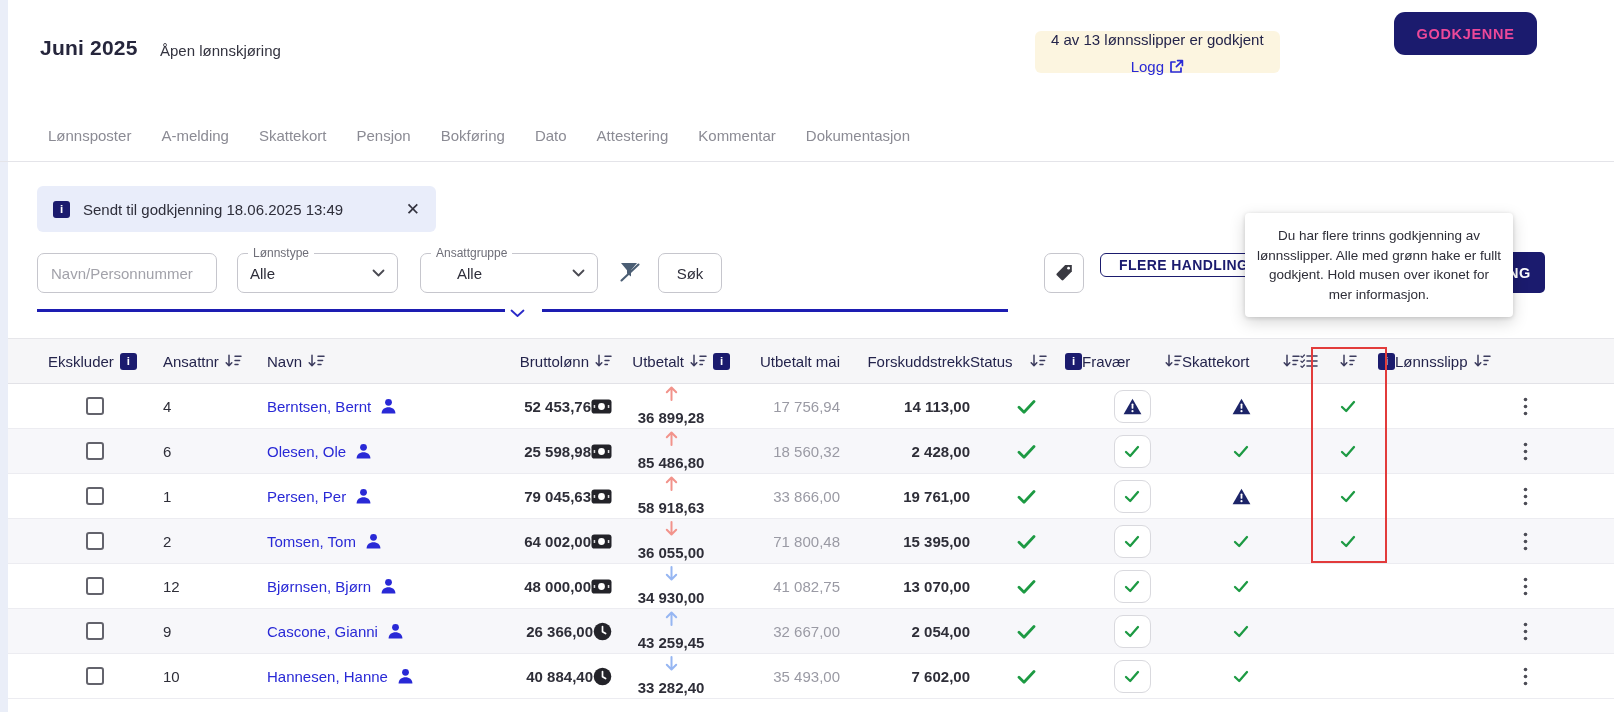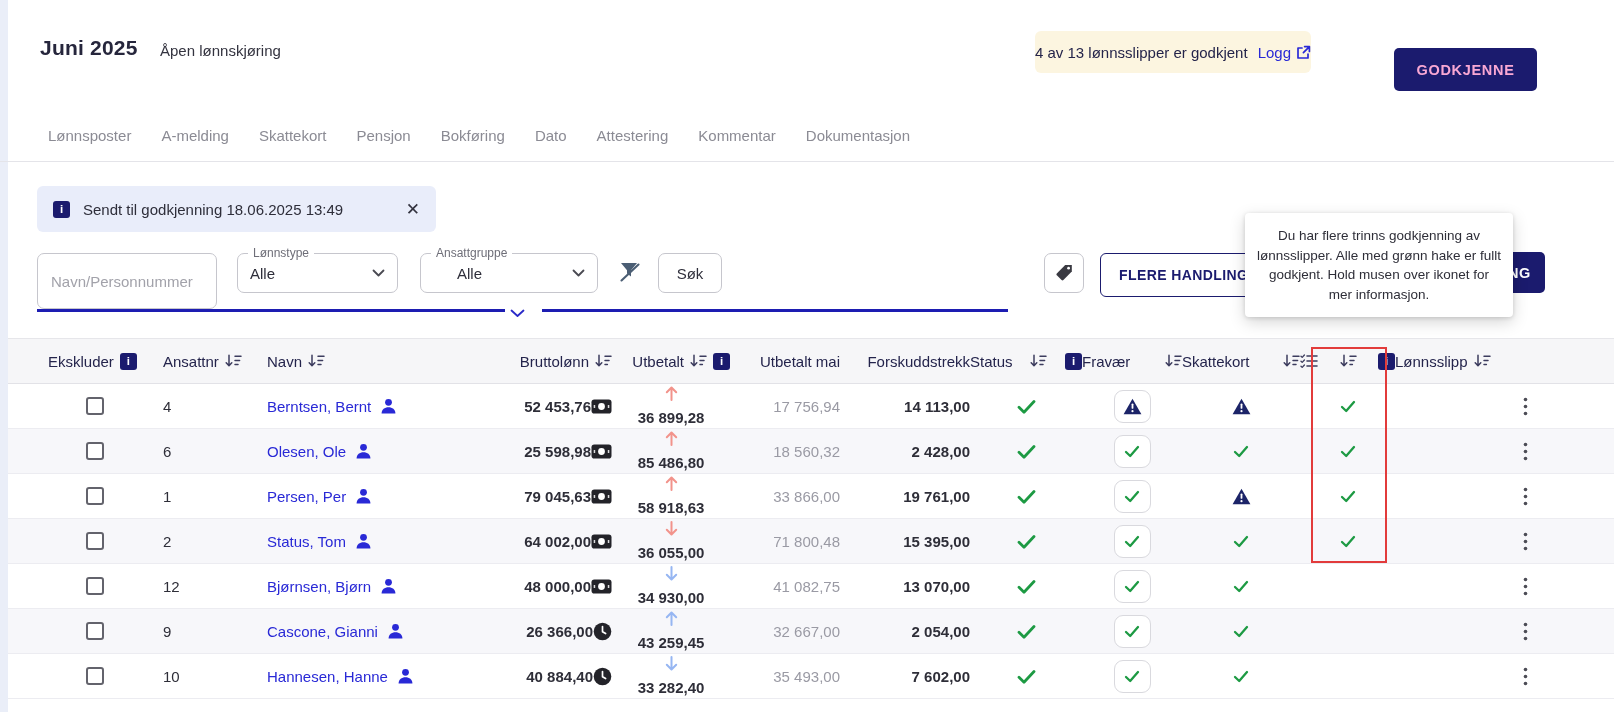--- a/index.html
+++ b/index.html
@@ -8,46 +8,46 @@
     --tab-inactive:#8b8b94; --muted-value:#9a9aa4;
   }
   *{box-sizing:border-box;}
   body{margin:0;font-family:"Liberation Sans","DejaVu Sans",sans-serif;background:#fff;}
   .page{position:relative;width:1614px;height:712px;background:#fff;overflow:hidden;color:#2c2c38;}
   .left-strip{position:absolute;left:0;top:0;width:8px;height:100%;background:#eaeef8;}
 
   .period{position:absolute;left:40px;top:36px;font-size:21px;font-weight:bold;color:#26263c;letter-spacing:.2px;}
   .status-label{position:absolute;left:160px;top:42px;font-size:15px;color:#33333f;}
 
-  .approved-badge{position:absolute;left:1035px;top:31px;height:42px;background:var(--cream-bg);border-radius:6px;display:flex;align-items:center;padding:0 0;gap:10px;font-size:15px;color:#24244a;}
+  .approved-badge{position:absolute;left:1035px;top:31px;height:42px;background:var(--cream-bg);border-radius:6px;display:flex;align-items:center;padding:0 16px;gap:10px;font-size:15px;color:#24244a;flex-direction:column;}
   .approved-badge .log-link{color:var(--link-blue);display:flex;align-items:center;gap:5px;cursor:pointer;}
-  .approve-btn{position:absolute;left:1394px;top:48px;width:143px;height:43px;background:var(--navy);color:#f9a8d4;border-radius:5px;font-weight:bold;font-size:14.5px;letter-spacing:.7px;display:flex;align-items:center;justify-content:center;cursor:pointer;}
+  .approve-btn{position:absolute;left:1394px;top:12px;width:143px;height:43px;background:var(--navy);color:#ec4899;border-radius:11px;font-weight:bold;font-size:14.5px;letter-spacing:.7px;display:flex;align-items:center;justify-content:center;cursor:pointer;}
 
   .tabs{position:absolute;left:48px;top:127px;display:flex;gap:30px;font-size:15px;color:var(--tab-inactive);}
   .tab{padding-bottom:17px;position:relative;white-space:nowrap;cursor:pointer;}
   .tab.active{color:var(--navy);font-weight:bold;}
   .tab.active::after{content:"";position:absolute;left:0;right:0;bottom:0;height:3px;background:var(--navy);}
   .tabs-underline{position:absolute;left:0;top:161px;width:100%;height:1px;background:#e4e4e9;}
 
   .banner{position:absolute;left:37px;top:186px;width:399px;height:46px;background:var(--banner-bg);border-radius:6px;display:flex;align-items:center;padding:0 16px;gap:13px;font-size:15px;color:#2e2e3a;}
   .banner .close{margin-left:auto;font-size:17px;color:#33333f;cursor:pointer;line-height:1;}
 
   .ibadge{display:inline-flex;width:17px;height:17px;border-radius:3px;background:var(--navy);color:#fff;font-size:11.5px;font-weight:bold;align-items:center;justify-content:center;flex:0 0 auto;}
 
-  .search-input{position:absolute;left:37px;top:253px;width:180px;height:56px;border:1px solid #c6c6cd;border-radius:7px;padding:0 13px;font-size:15px;color:#2e2e3a;font-family:inherit;outline:none;}
+  .search-input{position:absolute;left:37px;top:253px;width:180px;height:40px;border:1px solid #c6c6cd;border-radius:7px;padding:0 13px;font-size:15px;color:#2e2e3a;font-family:inherit;outline:none;}
   .search-input::placeholder{color:#a2a2aa;}
   .sel{position:absolute;top:253px;height:40px;border:1px solid #c6c6cd;border-radius:7px;background:#fff;display:flex;align-items:center;padding:0 12px;font-size:15px;color:#2e2e3a;cursor:pointer;}
   .sel .float-label{position:absolute;top:-8px;left:10px;background:#fff;padding:0 5px;font-size:12px;color:#6e6e78;}
   .sel .chev{margin-left:auto;display:flex;}
   .sel-lonnstype{left:237px;width:161px;}
   .sel-ansattgruppe{left:420px;width:178px;padding-left:36px;}
   .filter-off{position:absolute;left:618px;top:261px;cursor:pointer;}
   .sok-btn{position:absolute;left:658px;top:253px;width:64px;height:40px;border:1px solid #c6c6cd;border-radius:7px;font-size:15px;color:#2e2e3a;display:flex;align-items:center;justify-content:center;background:#fff;cursor:pointer;}
   .tag-btn{position:absolute;left:1044px;top:253px;width:40px;height:40px;border:1px solid #c6c6cd;border-radius:7px;display:flex;align-items:center;justify-content:center;background:#fff;cursor:pointer;}
-  .flere-btn{position:absolute;left:1100px;top:253px;width:205px;height:44px;border:1.5px solid var(--navy);border-radius:6px;color:var(--navy);font-weight:bold;font-size:14px;letter-spacing:.4px;display:flex;align-items:center;padding-left:18px;background:#fff;cursor:pointer;}
+  .flere-btn{position:absolute;left:1100px;top:253px;width:205px;height:24px;border:1.5px solid var(--navy);border-radius:6px;color:var(--navy);font-weight:bold;font-size:14px;letter-spacing:.4px;display:flex;align-items:center;padding-left:18px;background:#fff;cursor:pointer;}
   .right-navy-btn{position:absolute;left:1322px;top:252px;width:223px;height:41px;background:var(--navy);border-radius:5px;color:#fff;font-weight:bold;font-size:14.5px;letter-spacing:.6px;display:flex;align-items:center;justify-content:flex-end;padding-right:14px;cursor:pointer;}
 
   .divider-line{position:absolute;top:309px;height:2.5px;background:#1d1db2;}
   .dl-left{left:37px;width:468px;}
   .dl-right{left:542px;width:466px;}
   .divider-chevron{position:absolute;top:304px;left:510px;cursor:pointer;}
 
   .tooltip{position:absolute;left:1245px;top:213px;width:268px;background:#fff;border-radius:4px;box-shadow:0 1px 4px rgba(0,0,0,.14),0 5px 16px rgba(0,0,0,.17);padding:13px 12px;font-size:13.5px;line-height:1.45;text-align:center;color:#2e2e38;z-index:20;}
 
   .table{position:absolute;top:338px;left:8px;right:0;--cols:155px 104px 200px 145px 118px 110px 130px 112px 100px 118px 95px 112px 1fr;}
@@ -430,21 +430,21 @@
               <circle cx="2.5" cy="16.5" r="1.8" fill="#4c4c55"></circle>
             </svg>
           </div>
         </div>
         <div class="row">
           <div class="cell c-eks">
             <input type="checkbox" style="">
           </div>
           <div class="cell">2</div>
           <div class="cell c-navn">
-            <a>Status, Tom</a>
+            <a>Tomsen, Tom</a>
             <svg width="17" height="16" viewBox="0 0 17 16">
               <circle cx="8.5" cy="4.3" r="3.4" fill="var(--link-blue)"></circle>
               <path d="M1.6 15.4 C1.6 11.4 4.7 9.3 8.5 9.3 C12.3 9.3 15.4 11.4 15.4 15.4 Z" fill="var(--link-blue)"></path>
             </svg>
           </div>
           <div class="cell c-num">
             <span>64&nbsp;002,00</span>
             <svg width="21" height="15" viewBox="0 0 21 15">
               <rect x="0.5" y="0.5" width="20" height="14" rx="2.8" fill="#232329"></rect>
               <circle cx="10.5" cy="7.5" r="3.4" fill="#fff"></circle>

